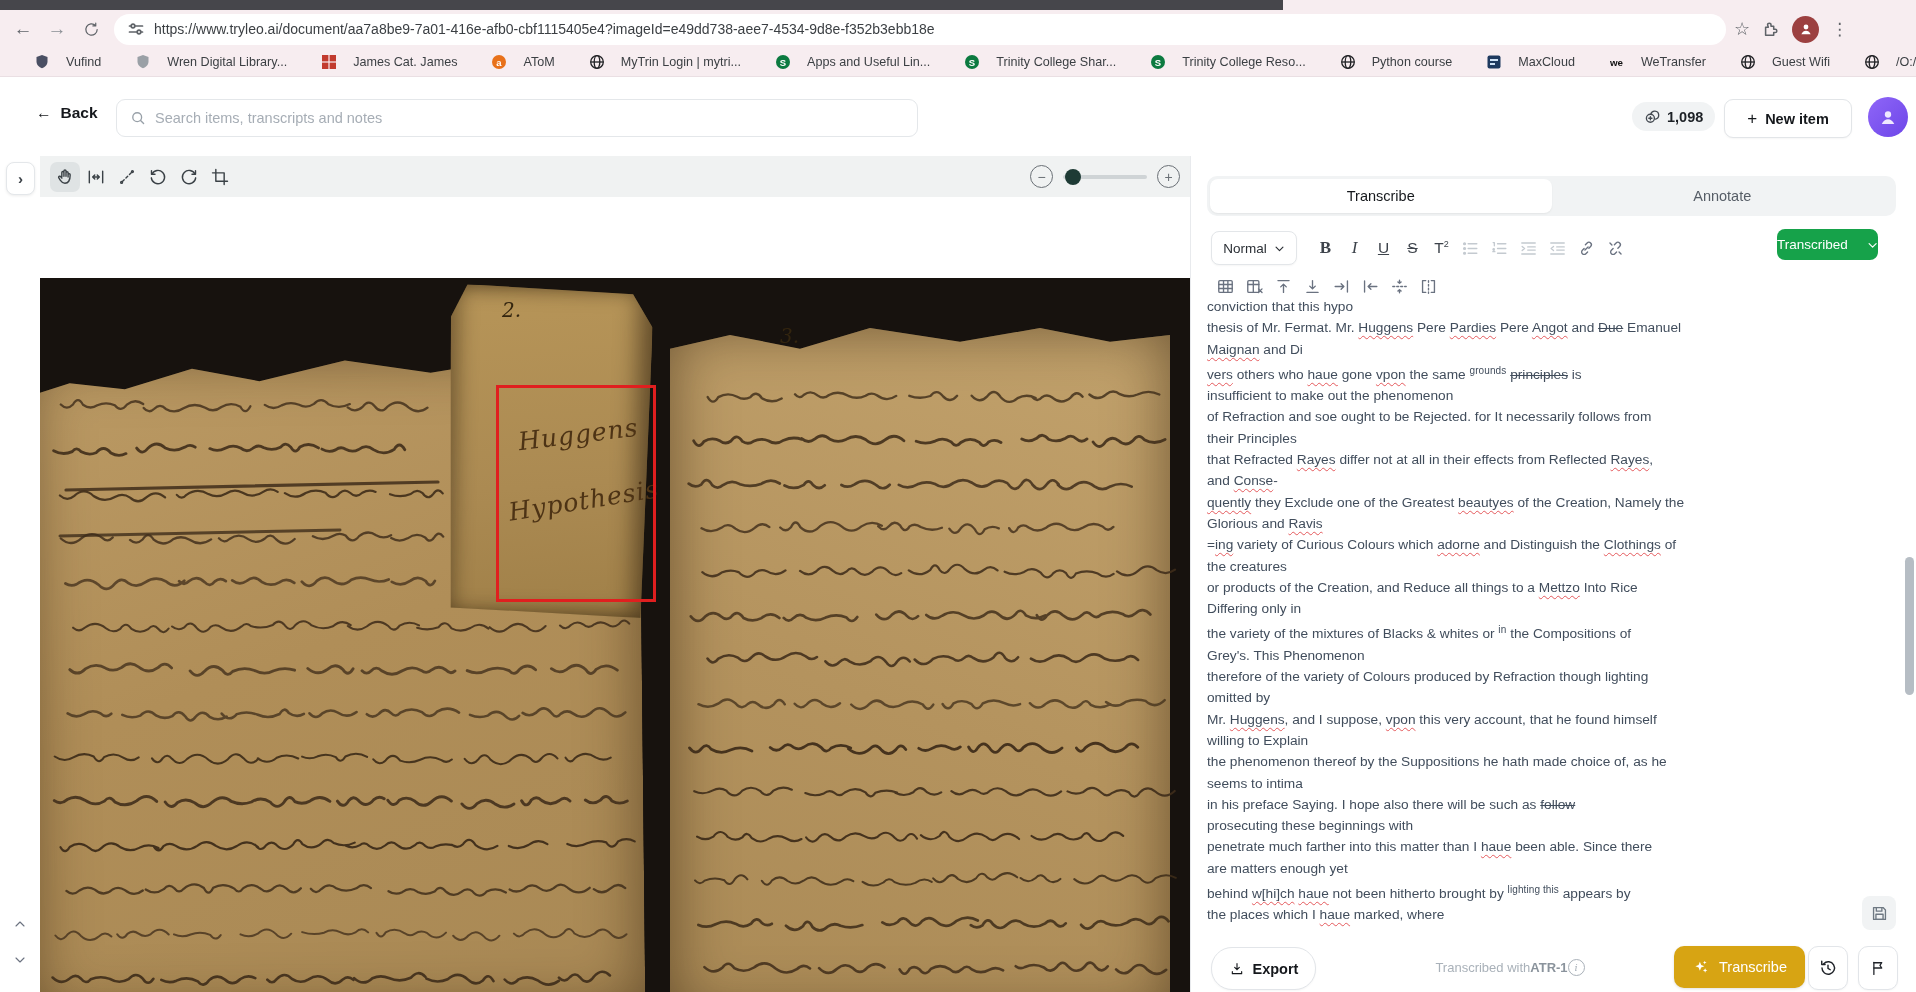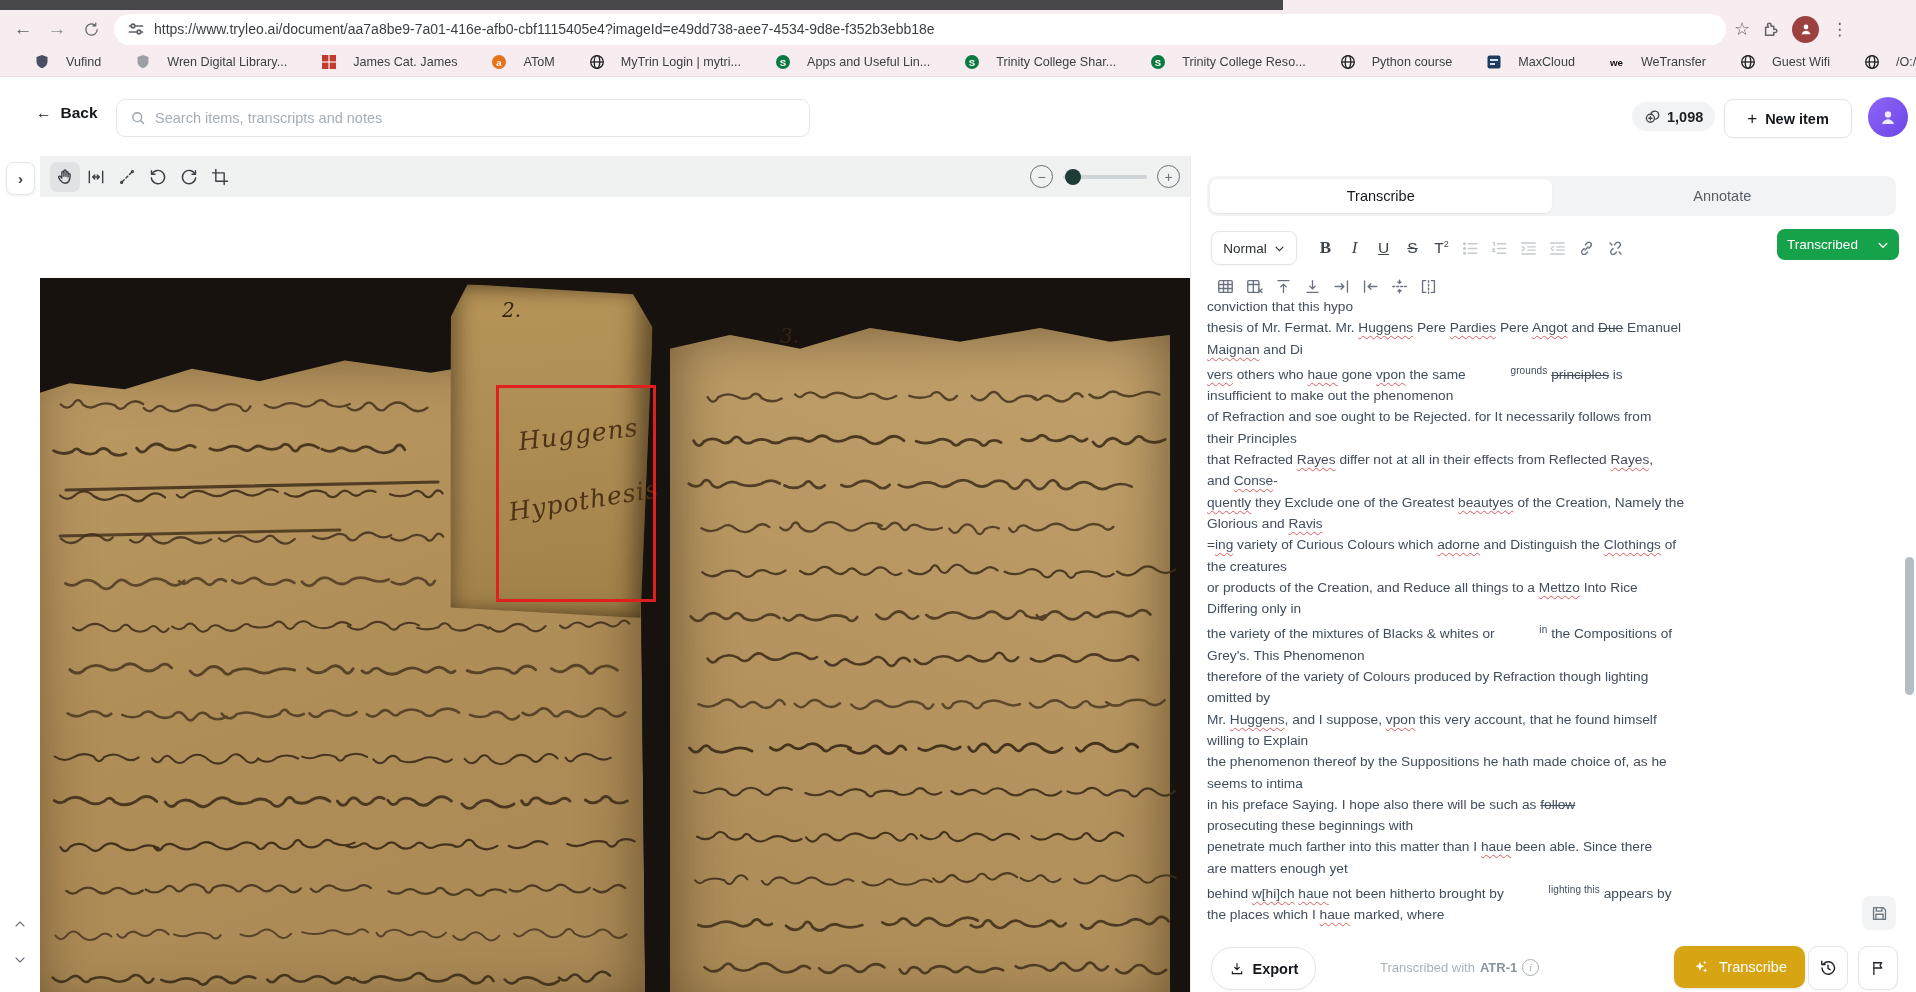--- a/index.html
+++ b/index.html
@@ -19,21 +19,21 @@
   .chrome-right{display:flex;align-items:center;margin-left:8px;gap:12px;color:#5f6368;}
   .chrome-avatar{width:27px;height:27px;border-radius:50%;background:#9c4040;display:flex;align-items:center;justify-content:center;color:#fff;}
   .bookmarks{left:0;top:48px;width:1916px;height:29px;background:#f7edf0;border-bottom:1px solid #eadfe3;display:flex;align-items:center;padding-left:12px;box-sizing:border-box;}
   .bm-sep{width:1px;height:16px;background:#d6c9cd;margin:0 10px 0 12px;}
   .bm-item{display:flex;align-items:center;gap:16px;margin-right:34px;font-size:12.6px;color:#3b3f43;white-space:nowrap;}
   .bm-item svg{width:16px;height:16px;}
 
   
   .appbar{left:0;top:78px;width:1916px;height:78px;background:#fff;}
   .backbtn{left:36px;top:104px;display:flex;align-items:center;gap:9px;font-size:15.5px;font-weight:700;color:#15181c;}
-  .searchpill{left:116px;top:99px;width:694px;height:38px;border:1px solid #e4e7ea;border-radius:9px;display:flex;align-items:center;padding:16px 13px;box-sizing:border-box;color:#98a0a8;}
+  .searchpill{left:116px;top:99px;width:802px;height:38px;border:1px solid #e4e7ea;border-radius:9px;display:flex;align-items:center;padding:16px 13px;box-sizing:border-box;color:#98a0a8;}
   .searchpill span{margin-left:9px;font-size:14.5px;color:#a6adb5;}
   .credits{left:1632px;top:102px;height:29px;padding:0 12px;border-radius:15px;background:#f1f3f4;display:flex;align-items:center;gap:7px;font-size:14.5px;font-weight:700;color:#1c2025;}
   .newitem{left:1724px;top:99px;width:126px;height:37px;border:1px solid #e2e5e8;border-radius:9px;background:#fff;display:flex;align-items:center;justify-content:center;gap:8px;font-size:14.5px;font-weight:600;color:#15181c;box-shadow:0 1px 2px rgba(0,0,0,.04);}
   .appavatar{left:1868px;top:97px;width:40px;height:40px;border-radius:50%;background:linear-gradient(135deg,#8f66f8,#6d46e8);display:flex;align-items:center;justify-content:center;color:#e9e2ff;}
 
   
   .viewer{left:0;top:156px;width:1190px;height:836px;background:#fff;border-right:1px solid #e8eaed;}
   .expandbtn{left:6px;top:162px;width:27px;height:31px;background:#fff;border:1px solid #e4e7ea;border-radius:8px;box-shadow:0 1px 3px rgba(0,0,0,.08);display:flex;align-items:center;justify-content:center;color:#3c4248;font-size:15px;font-weight:700;}
   .vtoolbar{left:40px;top:156px;width:1150px;height:41px;background:#f0f2f2;display:flex;align-items:center;padding-left:10px;box-sizing:border-box;}
   .vtool{width:30px;height:30px;border-radius:7px;display:flex;align-items:center;justify-content:center;color:#3a4146;margin-right:1px;}
@@ -62,34 +62,34 @@
   .tabs{left:1207px;top:176px;width:689px;height:40px;background:#f1f3f4;border-radius:10px;display:flex;padding:3px;box-sizing:border-box;}
   .tab{flex:1;display:flex;align-items:center;justify-content:center;font-size:14.5px;border-radius:8px;color:#565d66;}
   .tab.active{background:#fff;color:#16191d;font-weight:500;box-shadow:0 1px 2px rgba(0,0,0,.06);}
   .fmtrow1{left:1211px;top:231px;display:flex;align-items:center;}
   .fmtrow2{left:1211px;top:272px;display:flex;align-items:center;}
   .styledd{width:84px;height:32px;border:1px solid #e3e6e9;border-radius:8px;background:#fff;display:flex;align-items:center;justify-content:center;gap:7px;font-size:13.5px;color:#2a2f35;margin-right:14px;box-shadow:0 1px 2px rgba(0,0,0,.04);}
   .fbtn{width:29px;height:29px;display:flex;align-items:center;justify-content:center;color:#3d434b;font-size:15.5px;}
   .fbtn svg{width:19px;height:19px;}
   .fbtn.dim{color:#c4cad0;}
   .fbtn.mid{color:#6a7280;}
-  .statusbtn{left:1777px;top:229px;width:122px;height:31px;border-radius:8px;background:#16a24a;color:#fff;display:flex;align-items:center;justify-content:center;gap:19px;font-size:13.5px;font-weight:500;}
+  .statusbtn{left:1777px;top:229px;width:101px;height:31px;border-radius:8px;background:#16a24a;color:#fff;display:flex;align-items:center;justify-content:center;gap:19px;font-size:13.5px;font-weight:500;}
 
   
   .transcript{left:1207px;top:296px;width:530px;height:632px;overflow:hidden;color:#414d5c;font-size:13.7px;line-height:21.3px;}
   .tline{white-space:pre;}
   .tline .sq{text-decoration:underline wavy #e4595c;text-decoration-thickness:1px;text-underline-offset:3px;}
   .tline .st{text-decoration:line-through;text-decoration-thickness:1.4px;text-align:center;}
-  .tline .sup{font-size:10px;vertical-align:5px;letter-spacing:.1px;margin-left:41px;}
+  .tline .sup{font-size:10px;vertical-align:5px;letter-spacing:.1px;}
   .scrollthumb{left:1905px;top:557px;width:9px;height:138px;border-radius:4.5px;background:#b6bdc4;}
   .savefab{left:1862px;top:896px;width:34px;height:34px;border-radius:8px;background:#f1f3f4;display:flex;align-items:center;justify-content:center;color:#6e7882;}
 
   
   .exportbtn{left:1211px;top:947px;width:103px;height:41px;border:1px solid #e2e5e9;border-radius:21px;background:#fff;display:flex;align-items:center;justify-content:center;gap:8px;font-size:14.5px;font-weight:700;color:#15181c;box-shadow:0 1px 2px rgba(0,0,0,.04);}
-  .enginenote{left:1380px;top:947px;width:260px;height:41px;display:flex;align-items:center;gap:5px;font-size:13px;color:#a9b1b9;}
+  .enginenote{left:1380px;top:947px;width:260px;height:41px;display:flex;align-items:center;justify-content:center;font-size:13px;color:#a9b1b9;}
   .enginenote b{color:#8a939c;font-weight:700;}
   .infodot{width:15px;height:15px;border:1.3px solid #a9b1b9;border-radius:50%;display:flex;align-items:center;justify-content:center;font-size:10px;font-style:italic;font-family:"DejaVu Serif",serif;}
   .transcribebtn{left:1674px;top:946px;width:131px;height:42px;border-radius:10px;background:#d7a413;color:#fff;display:flex;align-items:center;justify-content:center;gap:9px;font-size:14.5px;font-weight:500;box-shadow:0 1px 3px rgba(0,0,0,.12);}
   .sqbtn{top:946px;width:38px;height:42px;border:1px solid #e2e5e9;border-radius:10px;background:#fff;display:flex;align-items:center;justify-content:center;color:#1f2329;box-shadow:0 1px 2px rgba(0,0,0,.04);}
 </style>
 </head>
 <body>
 
 <div class="stage">
 

